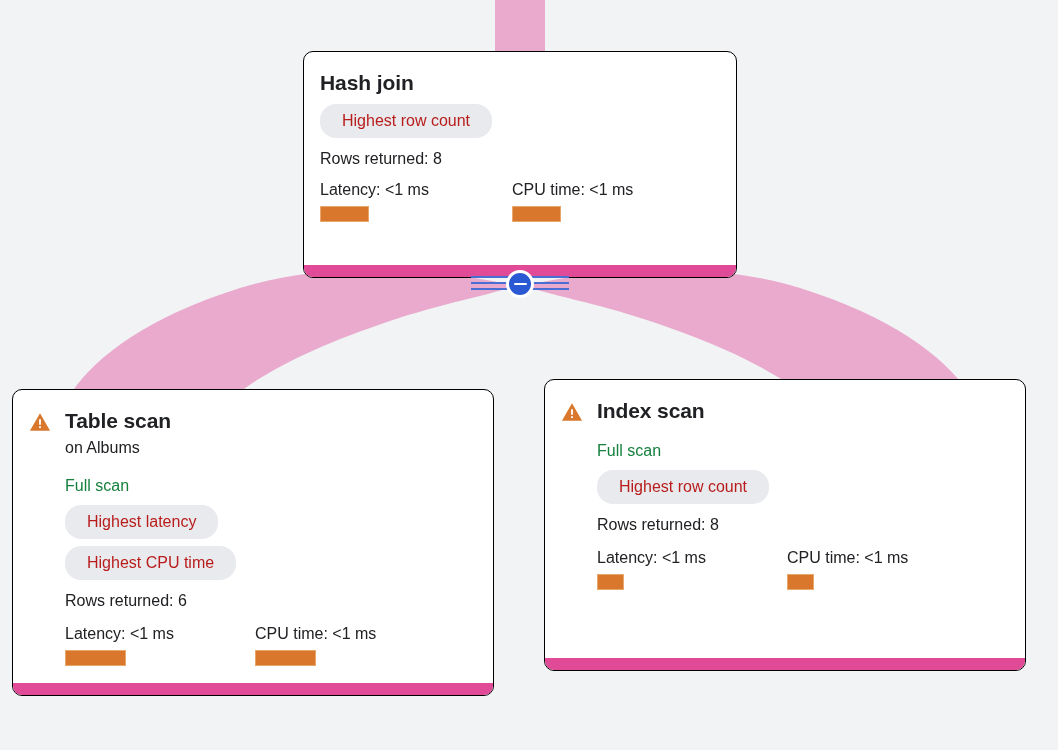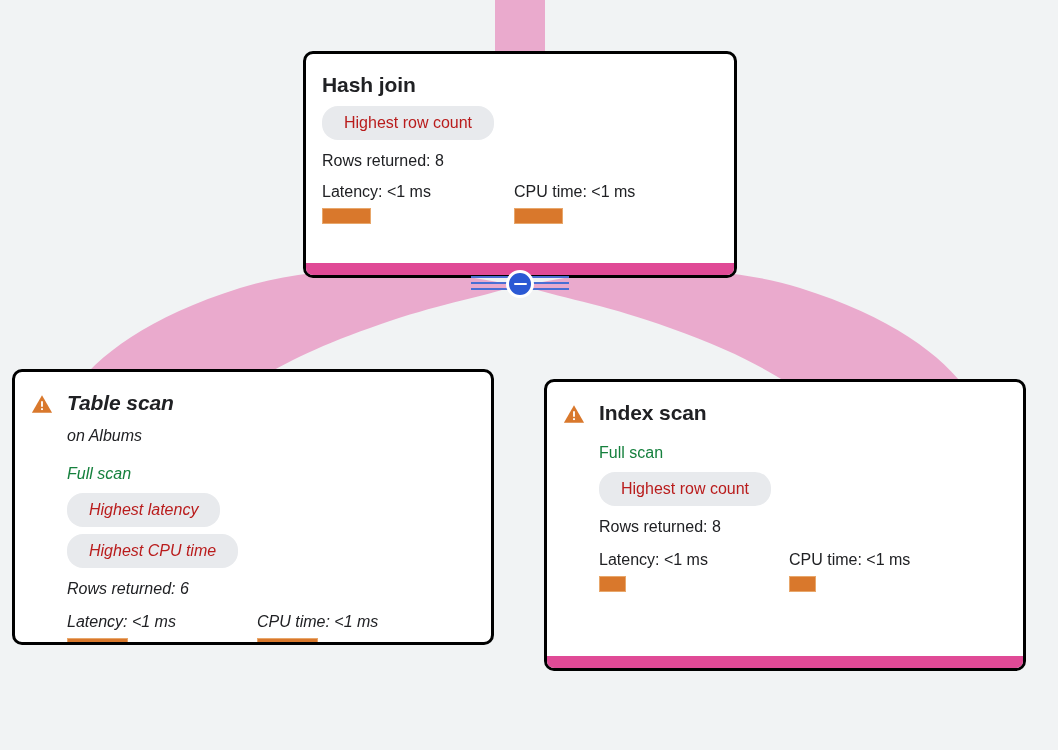--- a/index.html
+++ b/index.html
@@ -22,21 +22,21 @@
     position: absolute;
     left: 0; top: 0;
     width: 1058px; height: 750px;
     pointer-events: none;
   }
 
   
   .node {
     position: absolute;
     background: #ffffff;
-    border: 3px solid #000000;
+    border: 1px solid #000000;
     border-radius: 10px;
     overflow: hidden;
     display: flex;
     flex-direction: column;
   }
   .node-body {
     flex: 1 1 auto;
     padding: 18px 16px 12px 16px;
     display: flex;
     flex-direction: column;
@@ -64,21 +64,21 @@
     font-size: 21px;
     line-height: 26px;
     font-weight: 700;
     color: #202124;
     letter-spacing: -0.1px;
   }
   .node-subtitle {
     font-size: 16px;
     line-height: 22px;
     color: #202124;
-    margin-top: 9px;
+    margin-top: 3px;
     white-space: nowrap;
   }
   .node-detail {
     font-size: 16px;
     line-height: 22px;
     color: #15803d;
     margin-top: 16px;
   }
 
   .chips { margin-top: 8px; }
@@ -122,21 +122,21 @@
   #node-hash-join {
     left: 303px; top: 51px; width: 434px; height: 227px;
   }
   #node-hash-join .node-body { padding: 18px 16px 10px 16px; }
   #node-hash-join .metrics { margin-top: 10px; }
   #node-hash-join .metric:nth-child(1) { width: 192px; }
   #node-hash-join .metric:nth-child(1) .metric-bar { width: 49px; }
   #node-hash-join .metric:nth-child(2) .metric-bar { width: 49px; }
 
   #node-table-scan {
-    left: 12px; top: 369px; width: 482px; height: 276px; font-style: italic;
+    left: 12px; top: 389px; width: 482px; height: 307px;
   }
   #node-table-scan .metrics { margin-top: 12px; }
   #node-table-scan .metric:nth-child(1) { width: 190px; }
   #node-table-scan .metric:nth-child(1) .metric-bar { width: 61px; }
   #node-table-scan .metric:nth-child(2) .metric-bar { width: 61px; }
 
   #node-index-scan {
     left: 544px; top: 379px; width: 482px; height: 292px;
   }
   #node-index-scan .metrics { margin-top: 12px; }

